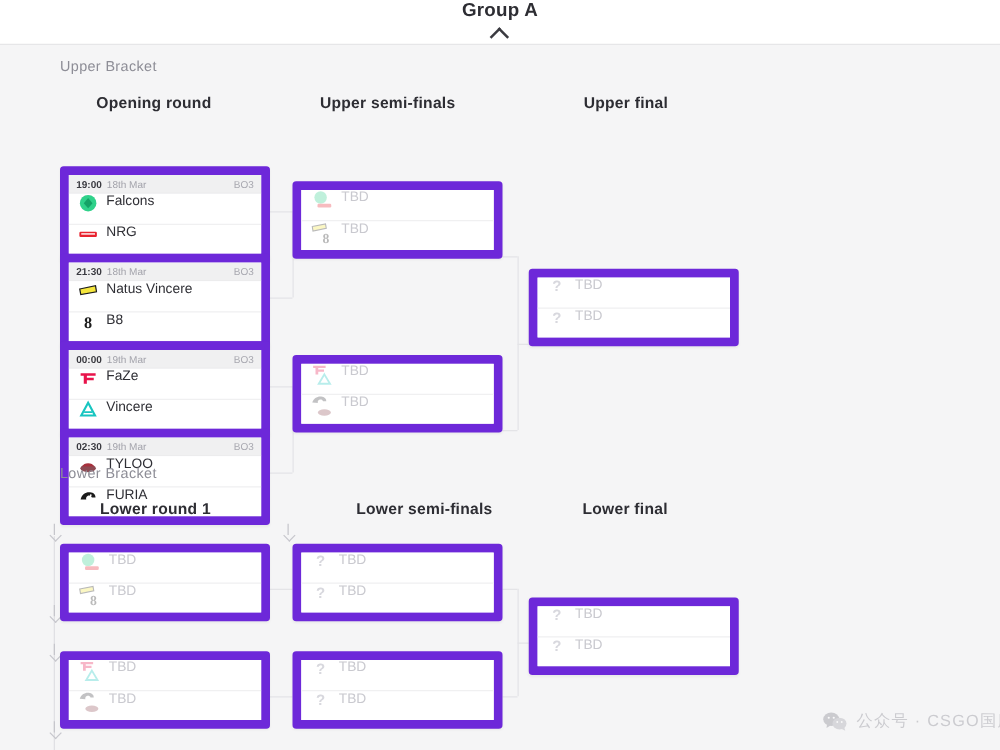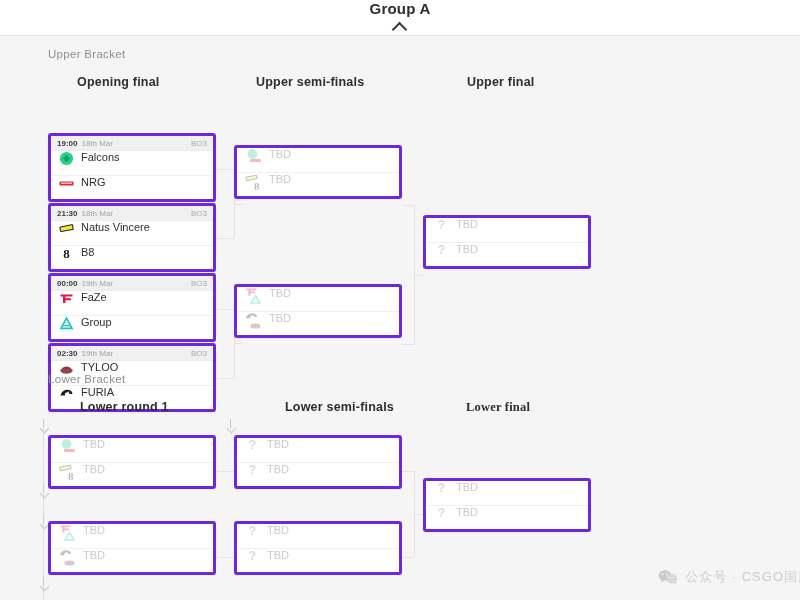--- a/index.html
+++ b/index.html
@@ -32,21 +32,21 @@
   .section-label {
     position: absolute; font-size: 11.5px; color: #8d8d96; letter-spacing: .3px;
   }
   .round-title {
     position: absolute; font-size: 12.5px; font-weight: bold; color: #2d2d33; letter-spacing: .2px;
   }
 
   
   .match {
     position: absolute; width: 168px;
-    background: #ffffff; border: 3px solid #6d28d9; border-radius: 3px;
+    background: #ffffff; border: 7px solid #6d28d9; border-radius: 3px;
     box-shadow: 0 1px 2px rgba(0,0,0,.05);
     box-sizing: border-box; overflow: hidden;
   }
   .match-head {
     height: 15px; background: #f0f0f1; border-bottom: 1px solid #ececed;
     display: flex; align-items: center; padding: 0 6px; box-sizing: border-box;
   }
   .m-time { font-size: 8px; font-weight: bold; color: #3a3a40; }
   .m-date { font-size: 8px; color: #a2a2aa; margin-left: 4px; }
   .m-bo   { font-size: 8px; color: #a8a8b0; margin-left: auto; }
@@ -102,21 +102,21 @@
 
   <div class="header">
     <div class="group-title">Group A</div>
     <div class="chevron-up"></div>
   </div>
 
   <div class="bracket-body">
 
     <div class="section-label" style="left:18px; top:11px;">Upper Bracket</div>
 
-    <div class="round-title" style="left:47px; top:38px;">Opening final</div>
+    <div class="round-title" style="left:47px; top:38px;">Opening round</div>
     <div class="round-title" style="left:226px; top:38px;">Upper semi-finals</div>
     <div class="round-title" style="left:437px; top:38px;">Upper final</div>
 
     <div class="conn h" style="left:186px; top:132px; width:18px;"></div>
     <div class="conn h" style="left:186px; top:201px; width:18px;"></div>
     <div class="conn v" style="left:204px; top:132px; height:69px;"></div>
     <div class="conn h" style="left:204px; top:167px; width:8px;"></div>
 
     <div class="conn h" style="left:186px; top:272px; width:18px;"></div>
     <div class="conn h" style="left:186px; top:341px; width:18px;"></div>
@@ -192,21 +192,21 @@
         </span>
         <span class="team-name">FaZe</span>
       </div>
       <div class="team-row">
         <span class="logo">
           <svg viewBox="0 0 15 15">
               <path d="M7.5 2.2 L13 12.4 L2 12.4 Z" fill="none" stroke="#17c5c0" stroke-width="1.7"></path>
               <path d="M4.3 9.6 L10.7 9.6" stroke="#17c5c0" stroke-width="1.4"></path>
             </svg>
         </span>
-        <span class="team-name">Group</span>
+        <span class="team-name">Vincere</span>
       </div>
     </div>
 
     <div class="match" style="left:18px; top:306px;">
       <div class="match-head">
         <span class="m-time">02:30</span>
         <span class="m-date">19th Mar</span>
         <span class="m-bo">BO3</span>
       </div>
       <div class="team-row">
@@ -291,21 +291,21 @@
             <span class="qmark">?</span>
           </span>
         <span class="team-name">TBD</span>
       </div>
     </div>
 
     <div class="section-label" style="left:18px; top:336px;">Lower Bracket</div>
 
     <div class="round-title" style="left:50px; top:363px;">Lower round 1</div>
     <div class="round-title" style="left:224px; top:363px;padding-left:31px;">Lower semi-finals</div>
-    <div class="round-title" style="left:436px; top:363px;font-family:Liberation Serif, serif;">Lower final</div>
+    <div class="round-title" style="left:436px; top:363px;">Lower final</div>
 
     <div class="drop-line" style="left:13px; top:392px; height:186px;"></div>
     <div class="drop-arrow" style="left:9px;  top:382px;"></div>
     <div class="drop-arrow" style="left:9px;  top:447px;"></div>
     <div class="drop-arrow" style="left:9px;  top:478px;"></div>
     <div class="drop-arrow" style="left:9px;  top:540px;"></div>
     <div class="drop-arrow" style="left:196px; top:382px;"></div>
 
     <div class="conn h" style="left:186px; top:434px; width:18px;"></div>
     <div class="conn h" style="left:186px; top:520px; width:18px;"></div>

